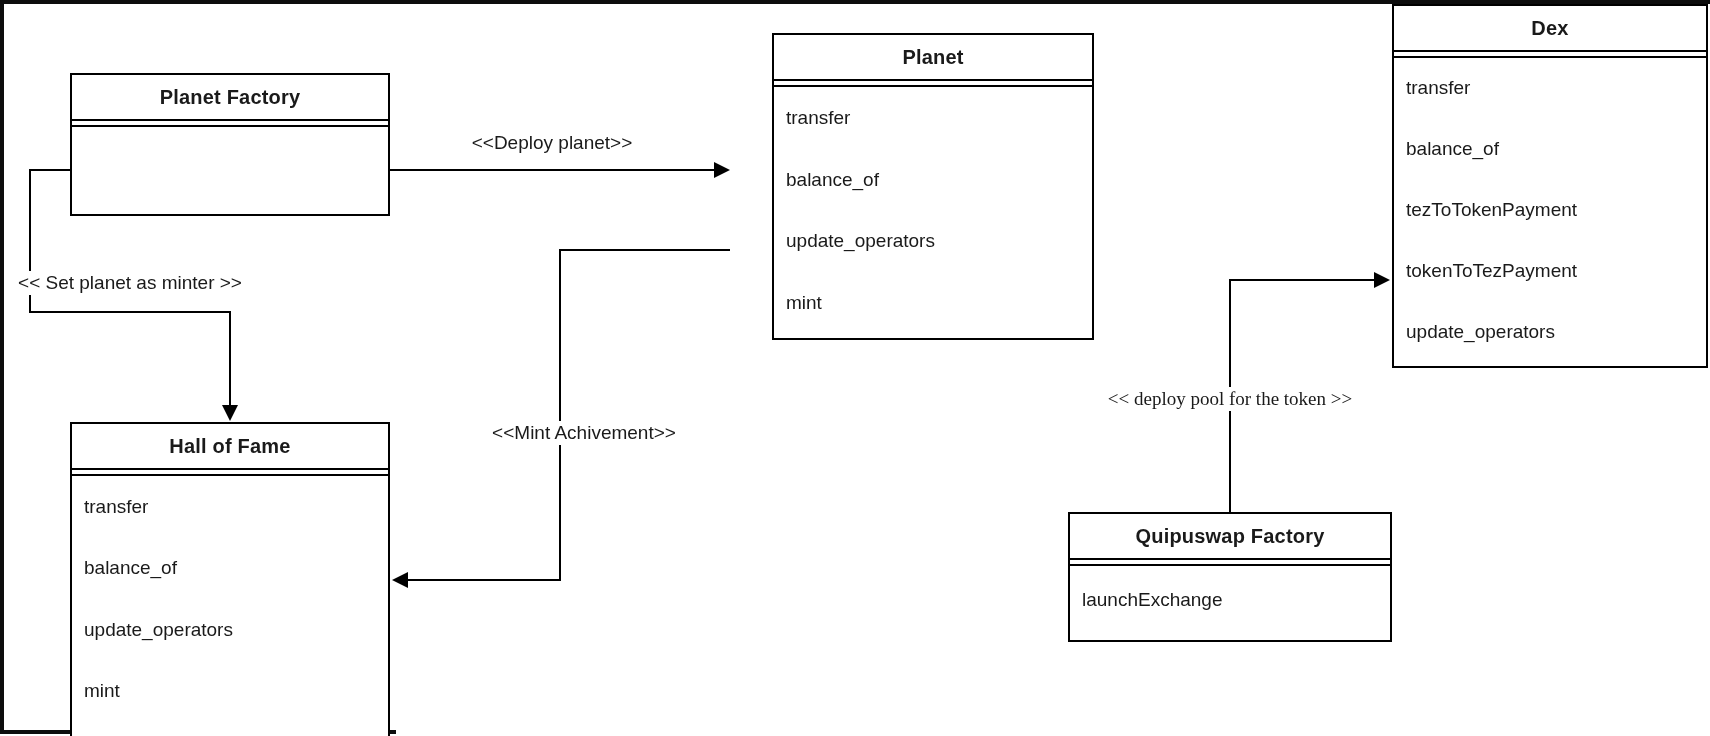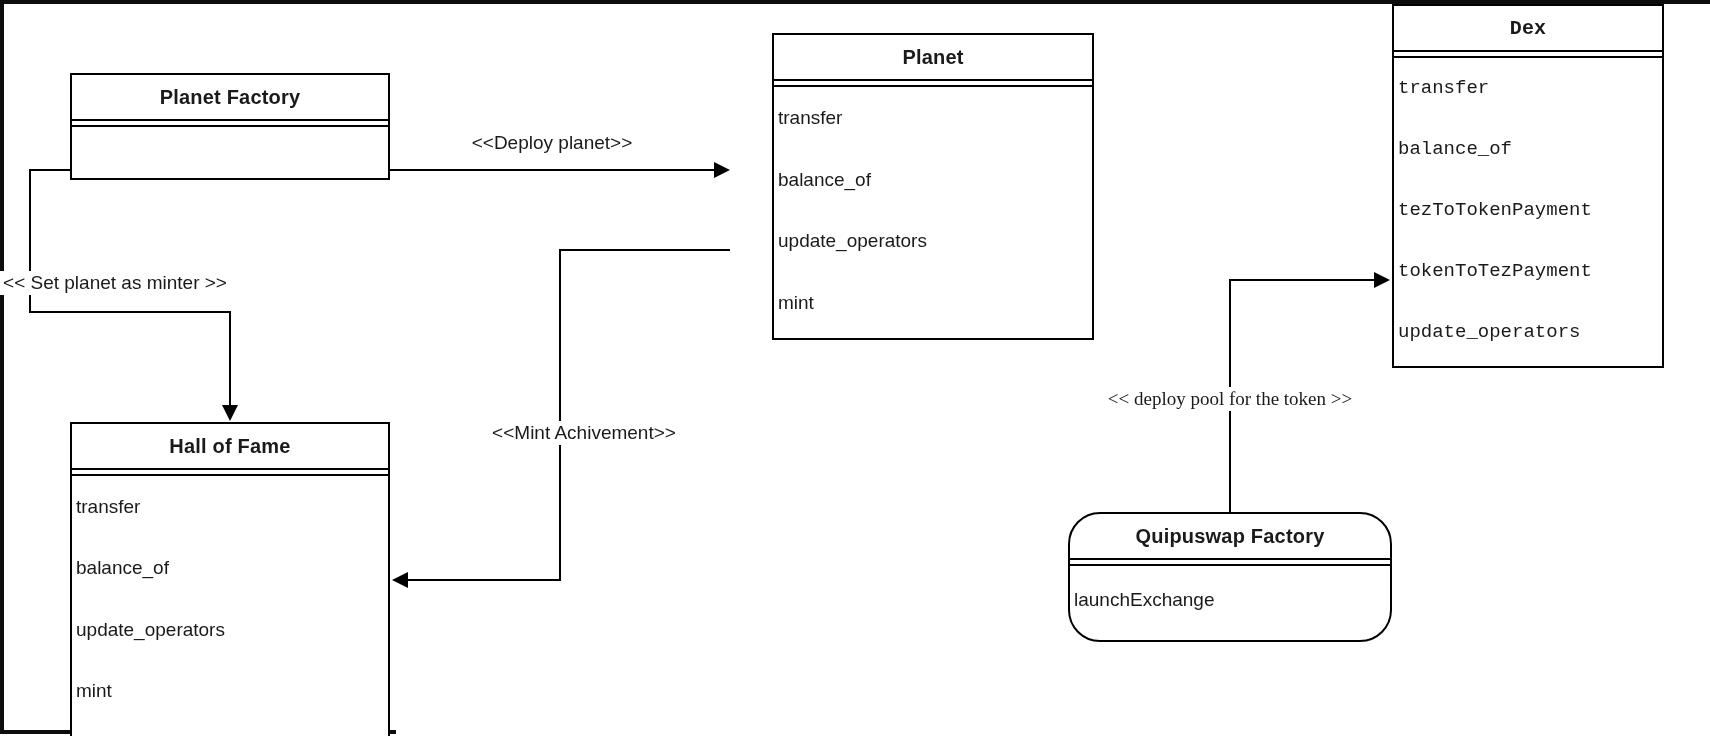--- a/index.html
+++ b/index.html
@@ -12,46 +12,46 @@
   .frame-top    { position: absolute; left: 0; top: 0; width: 1710px; height: 4px; background: #0d0d0d; }
   .frame-left   { position: absolute; left: 0; top: 0; width: 4px; height: 734px; background: #0d0d0d; }
   .frame-bottom { position: absolute; left: 0; top: 730px; width: 396px; height: 4px; background: #0d0d0d; }
 
   
   .uml-box { position: absolute; border: 2px solid #000; background: #fff; z-index: 2; }
   .uml-title { height: 46px; border-bottom: 2px solid #000; display: flex; align-items: center;
                justify-content: center; font-weight: bold; font-size: 20px; letter-spacing: 0.2px; }
   .uml-sep { height: 6px; border-bottom: 2px solid #000; }
   .uml-methods { display: flex; flex-direction: column; }
-  .uml-method { flex: 1; display: flex; align-items: center; padding-left: 4px;
+  .uml-method { flex: 1; display: flex; align-items: center; padding-left: 12px;
                 font-size: 19px; text-align: right; }
 
-  #box-planet-factory    { left: 70px;   top: 73px;  width: 320px; height: 107px; }
+  #box-planet-factory    { left: 70px;   top: 73px;  width: 320px; height: 143px; }
   #box-planet            { left: 730px;  top: 33px;  width: 322px; height: 307px; margin-left: 42px; }
-  #box-dex               { left: 1392px; top: 4px;   width: 272px; height: 364px; font-family: Liberation Mono, monospace; }
+  #box-dex               { left: 1392px; top: 4px;   width: 316px; height: 364px; }
   #box-hall-of-fame      { left: 70px;   top: 422px; width: 320px; height: 346px; }
-  #box-quipuswap-factory { left: 1068px; top: 512px; width: 324px; height: 130px; border-radius: 32px; }
+  #box-quipuswap-factory { left: 1068px; top: 512px; width: 324px; height: 130px; }
 
   #box-planet-factory .uml-methods,
   #box-quipuswap-factory .uml-methods { height: 67px; }
   #box-planet .uml-methods { height: 247px; }
   #box-dex .uml-methods { height: 304px; }
   #box-hall-of-fame .uml-methods { height: 246px; }
 
   
   svg.connectors { position: absolute; left: 0; top: 0; width: 1710px; height: 736px;
                    z-index: 1; pointer-events: none; }
   svg.connectors polyline { fill: none; stroke: #000; stroke-width: 2; }
   svg.connectors polygon  { fill: #000; stroke: none; }
 
   
   .edge-label { position: absolute; transform: translate(-50%, -50%); background: #fff;
                 padding: 1px 4px; font-size: 19px; white-space: nowrap; z-index: 3; }
   #label-deploy-planet { left: 552px;  top: 143px; text-align: center; }
-  #label-set-minter    { left: 115px;  top: 283px; }
+  #label-set-minter    { left: 130px;  top: 283px; }
   #label-mint-achv     { left: 584px;  top: 433px; }
   #label-deploy-pool   { left: 1230px; top: 399px; font-family: Liberation Serif, serif; }
 </style>
 </head>
 <body>
 
 <div class="canvas">
 
   <svg class="connectors" viewBox="0 0 1710 736">
 

